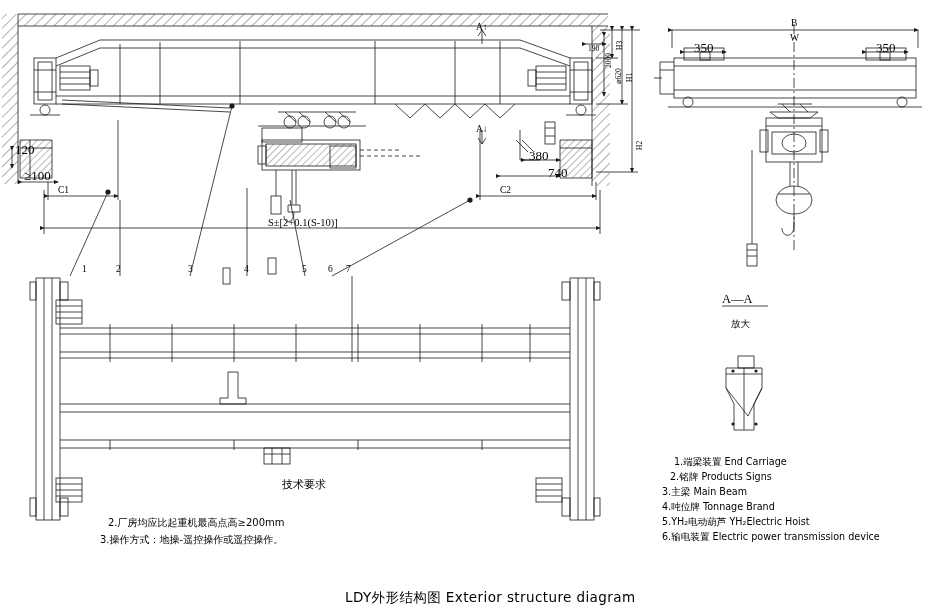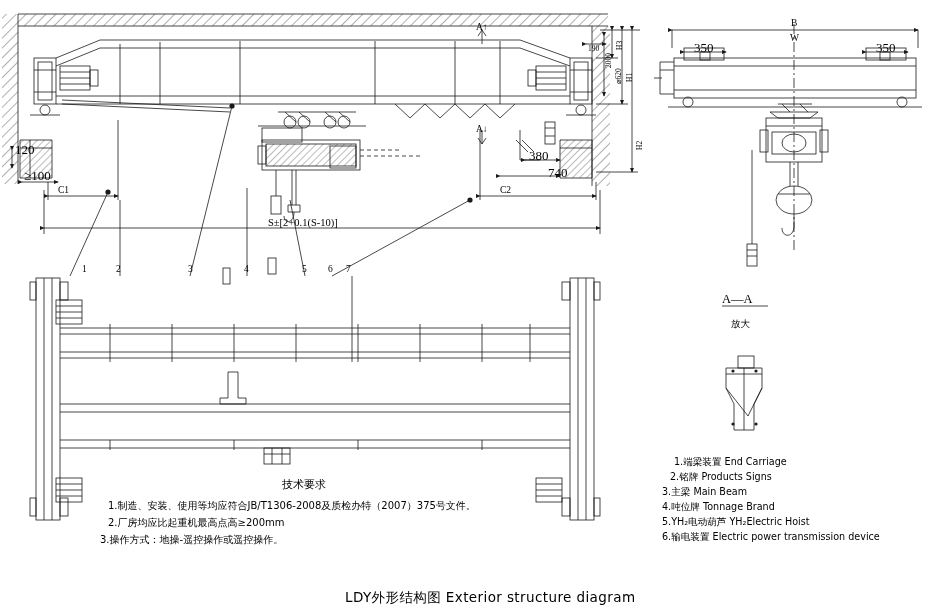--- a/index.html
+++ b/index.html
@@ -337,21 +337,20 @@
 
   <div class="txt s9" style="left:82px;top:264px;">1</div>
   <div class="txt s9" style="left:116px;top:264px;">2</div>
   <div class="txt s9" style="left:188px;top:264px;">3</div>
   <div class="txt s9" style="left:244px;top:264px;">4</div>
   <div class="txt s9" style="left:302px;top:264px;">5</div>
   <div class="txt s9" style="left:328px;top:264px;">6</div>
   <div class="txt s9" style="left:346px;top:264px;">7</div>
 
   <div class="txt notes-title cn" style="left:282px;top:477px;">技术要求</div>
-  <div class="txt notes cn" style="left:108px;top:497px;">1.制造、安装、使用等均应符合JB/T1306-2008及质检办特（2007）375号文件。</div>
   <div class="txt notes cn" style="left:108px;top:514px;">2.厂房均应比起重机最高点高≥200mm</div>
   <div class="txt notes cn" style="left:100px;top:531px;">3.操作方式：地操-遥控操作或遥控操作。</div>
 
   <div class="txt legend-item cn" style="left:662px;top:455px;margin-left:12px;">1.端梁装置 End Carriage</div>
   <div class="txt legend-item cn" style="left:662px;top:470px;margin-left:8px;">2.铭牌 Products Signs</div>
   <div class="txt legend-item cn" style="left:662px;top:485px;">3.主梁 Main Beam</div>
   <div class="txt legend-item cn" style="left:662px;top:500px;">4.吨位牌 Tonnage Brand</div>
   <div class="txt legend-item cn" style="left:662px;top:515px;">5.YH₂电动葫芦 YH₂Electric Hoist</div>
   <div class="txt legend-item cn" style="left:662px;top:530px;">6.输电装置 Electric power transmission device</div>
 

